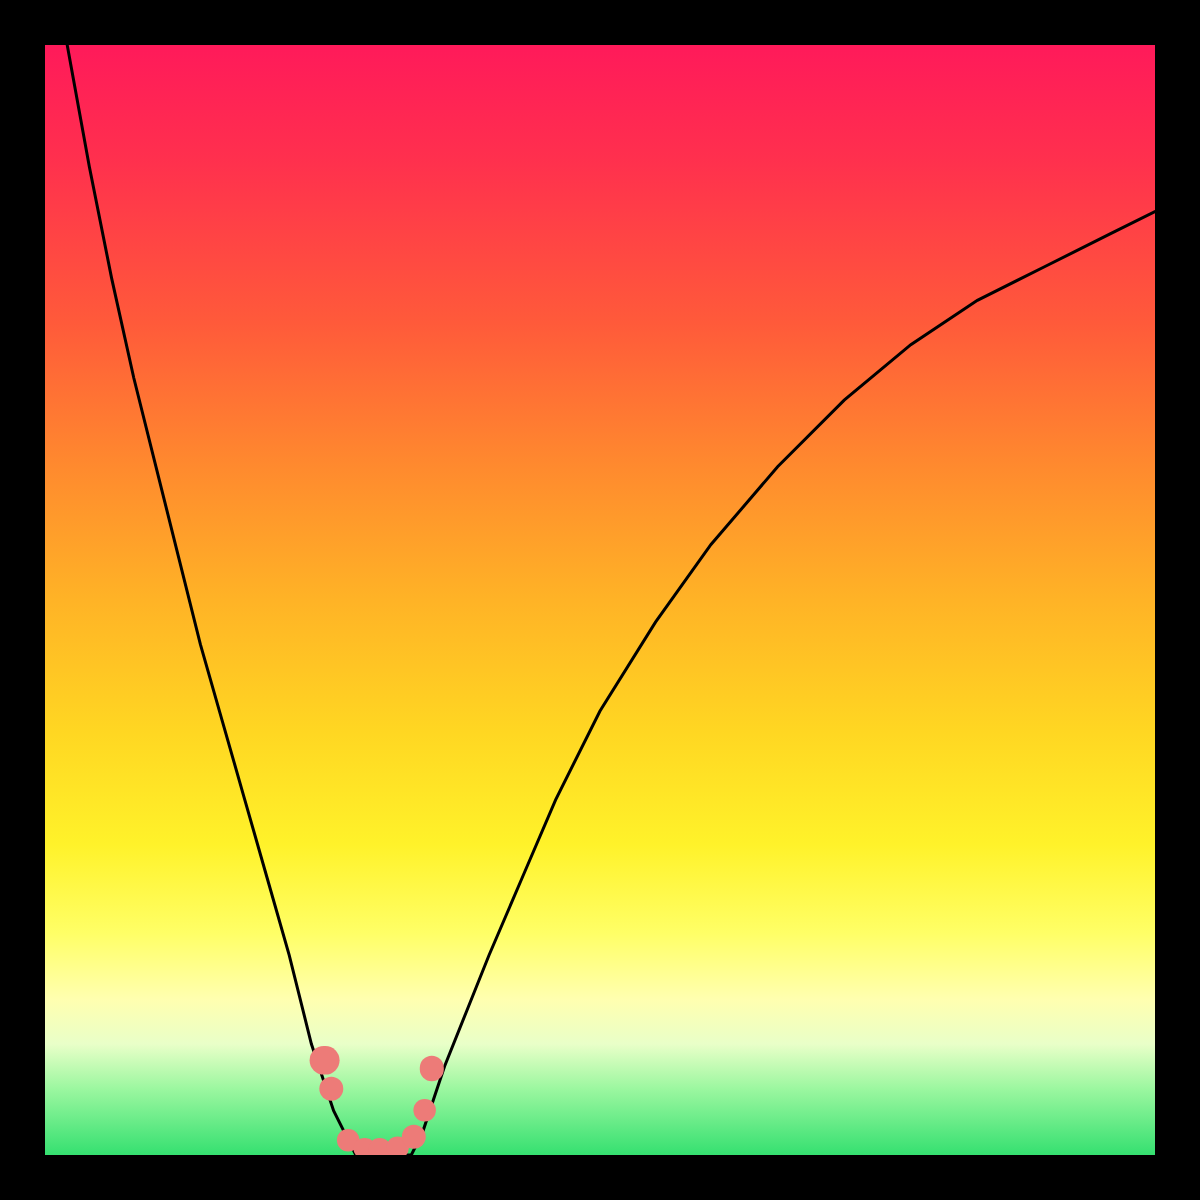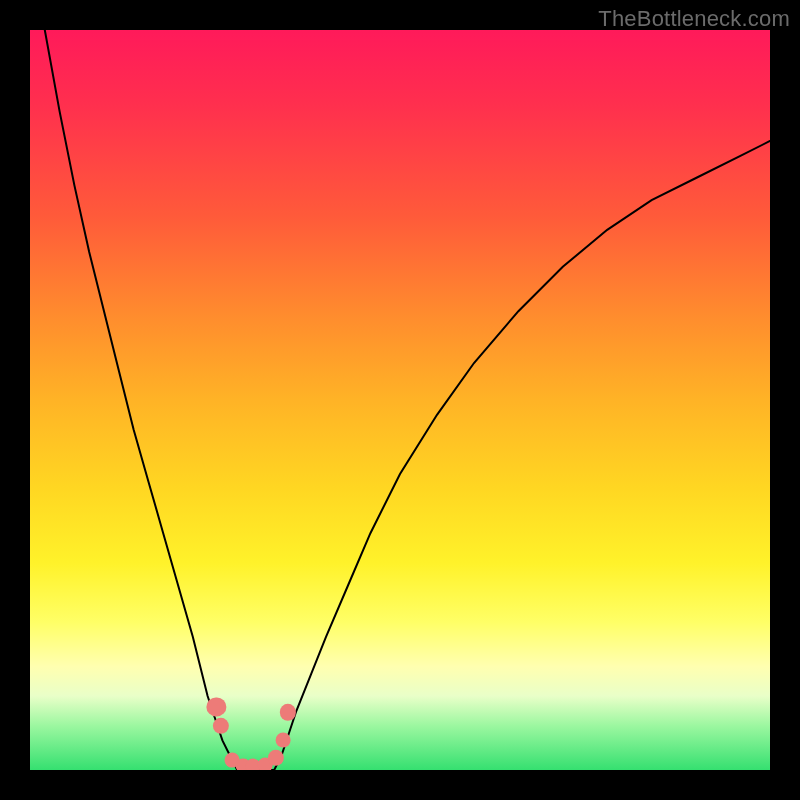--- a/index.html
+++ b/index.html
@@ -62,21 +62,20 @@
     background: #ed7b78;
     border-radius: 50%;
     transform: translate(-50%, -50%);
   }
 </style>
 </head>
 <body>
 
 <div class="frame">
 
-  <div class="watermark">TheBottleneck.com</div>
 
   <div class="plot-area">
     <div class="gradient"></div>
 
     <svg class="curve" viewBox="0 0 740 740" preserveAspectRatio="none">
       <path id="curve-path" fill="none" stroke="#000" stroke-width="2" stroke-linecap="round" d="M14.8,0.0 L29.6,81.4 L44.4,155.4 L59.2,222.0 L74.0,281.2 L88.8,340.4 L103.6,399.6 L118.4,451.4 L133.2,503.2 L148.0,555.0 L162.8,606.8 L177.6,666.0 L185.0,688.2 L192.4,710.4 L199.8,725.2 L207.2,740.0 L207.2,740.0 L214.6,740.0 L222.0,740.0 L229.4,740.0 L236.8,740.0 L244.2,740.0 L244.2,740.0 L251.6,725.2 L259.0,703.0 L266.4,680.8 L281.2,643.8 L296.0,606.8 L318.2,555.0 L340.4,503.2 L370.0,444.0 L407.0,384.8 L444.0,333.0 L488.4,281.2 L532.8,236.8 L577.2,199.8 L621.6,170.2 L666.0,148.0 L710.4,125.8 L740.0,111.0"></path>
     </svg>
 
     <div id="markers-layer">
         <div class="marker" style="left: 186.48px; top: 677.1px; width: 19.24px; height: 19.24px;"></div>

